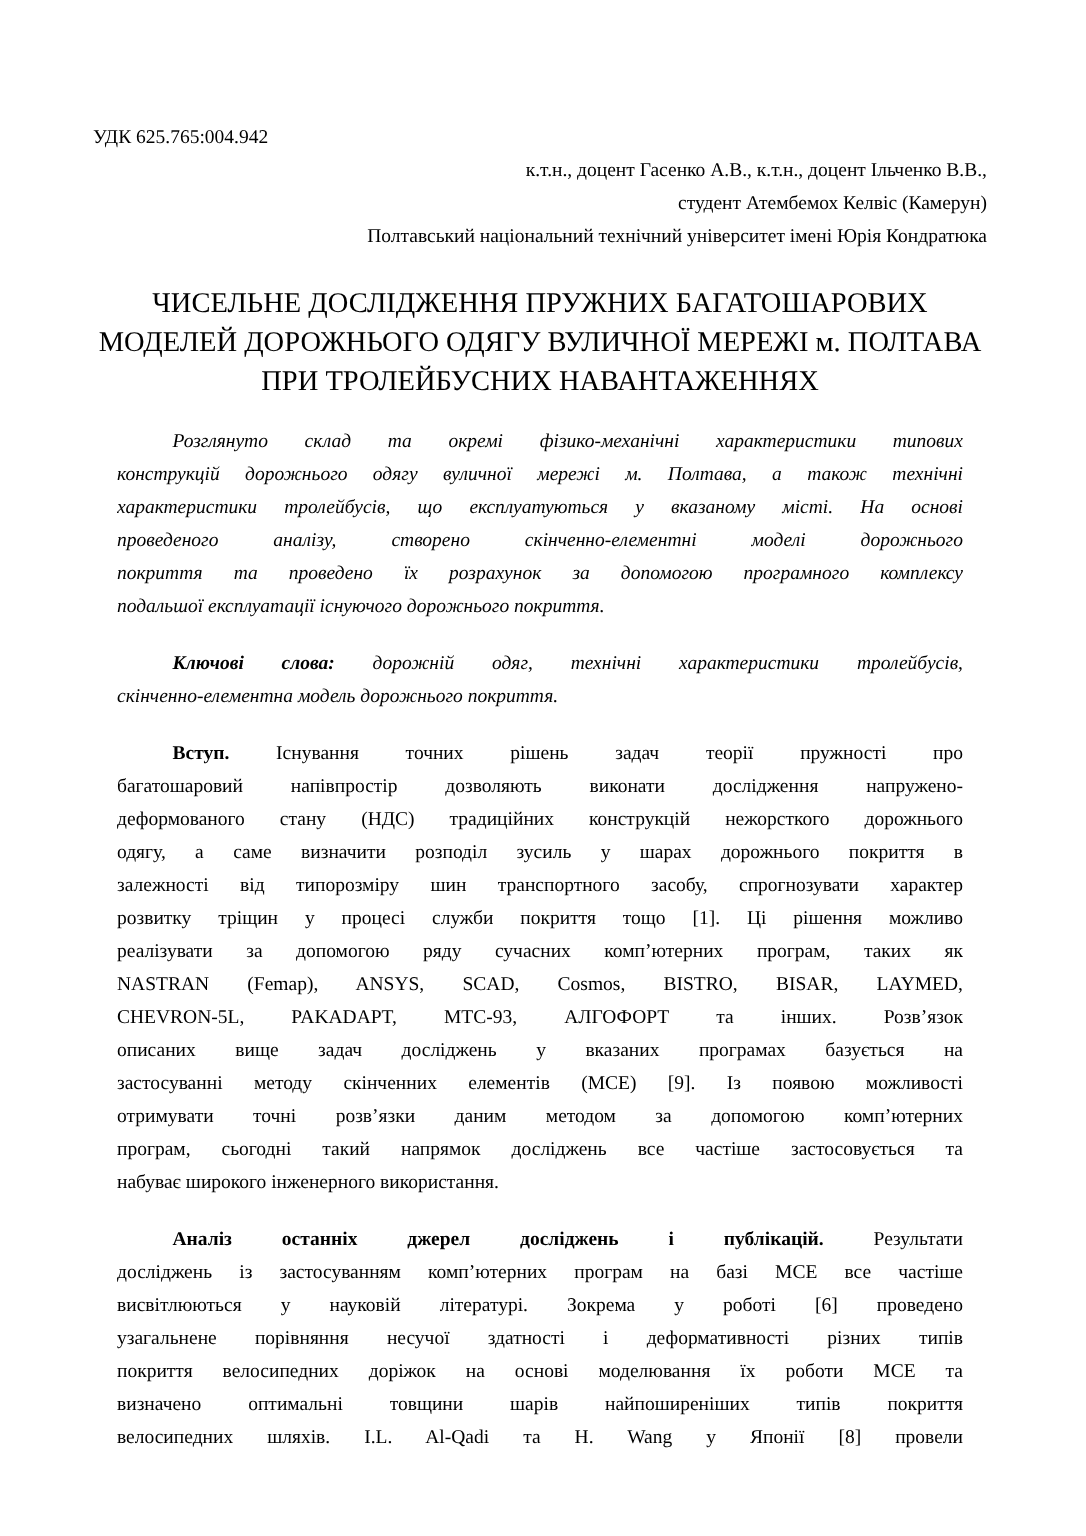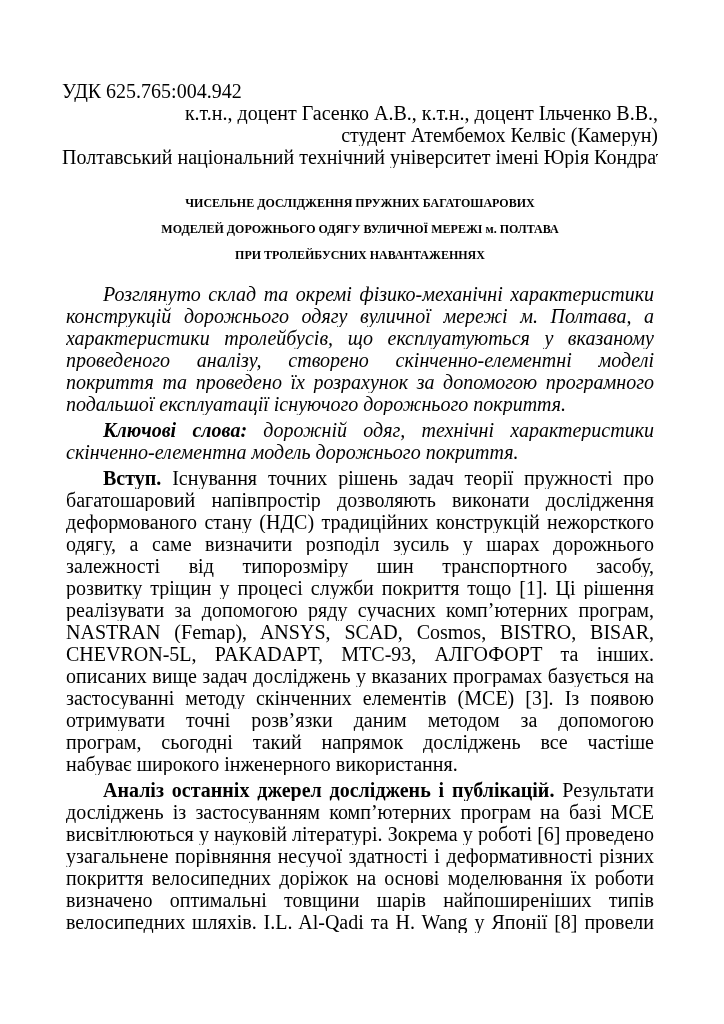--- a/index.html
+++ b/index.html
@@ -17,21 +17,21 @@
   }
   .content {
     position: absolute;
     left: 62px; top: 80px;
     width: 596px;
   }
   
   .ln {
     height: 22px;
     line-height: 22px;
-    font-size: 20px;
+    font-size: 13px;
     overflow: hidden;
     text-align: justify;
     text-align-last: justify;
     -moz-text-align-last: justify;
   }
   .ln.last {
     text-align: left;
     text-align-last: left;
     -moz-text-align-last: left;
   }
@@ -43,27 +43,27 @@
   }
   .by {
     text-align: center;
     text-align-last: right;
     white-space: nowrap;
   }
   .title-block { margin-top: 22px; }
   .title-ln {
     height: 26px;
     line-height: 26px;
-    font-size: 12px;
-    font-weight: bold;
+    font-size: 19px;
+    font-weight: normal;
     text-align: center;
     white-space: nowrap;
     overflow: visible;
   }
-  .para { margin: 4px; }
+  .para { margin: 16px; }
   .para.abstract { margin-top: 15px; }
   .para.italic .ln { font-style: italic; }
   .ln b { font-weight: bold; }
 </style>
 </head>
 <body>
 
 <div class="page">
   <div class="content">
     <div class="ln udc">УДК 625.765:004.942</div>
@@ -94,21 +94,21 @@
           <div class="ln ind"><b>Вступ.</b> Існування точних рішень задач теорії пружності про</div>
           <div class="ln">багатошаровий напівпростір дозволяють виконати дослідження напружено-</div>
           <div class="ln">деформованого стану (НДС) традиційних конструкцій нежорсткого дорожнього</div>
           <div class="ln">одягу, а саме визначити розподіл зусиль у шарах дорожнього покриття в</div>
           <div class="ln">залежності від типорозміру шин транспортного засобу, спрогнозувати характер</div>
           <div class="ln">розвитку тріщин у процесі служби покриття тощо [1]. Ці рішення можливо</div>
           <div class="ln">реалізувати за допомогою ряду сучасних комп’ютерних програм, таких як</div>
           <div class="ln">NASTRAN (Femap), ANSYS, SCAD, Cosmos, BISTRO, BISAR, LAYMED,</div>
           <div class="ln">CHEVRON-5L, PAKADAPT, МТС-93, АЛГОФОРТ та інших. Розв’язок</div>
           <div class="ln">описаних вище задач досліджень у вказаних програмах базується на</div>
-          <div class="ln">застосуванні методу скінченних елементів (МСЕ) [3]. Із появою можливості</div>
+          <div class="ln">застосуванні методу скінченних елементів (МСЕ) [9]. Із появою можливості</div>
           <div class="ln">отримувати точні розв’язки даним методом за допомогою комп’ютерних</div>
           <div class="ln">програм, сьогодні такий напрямок досліджень все частіше застосовується та</div>
           <div class="ln last">набуває широкого інженерного використання.</div>
         </div>
         <div class="para analysis">
           <div class="ln ind"><b>Аналіз останніх джерел досліджень і публікацій.</b> Результати</div>
           <div class="ln">досліджень із застосуванням комп’ютерних програм на базі МСЕ все частіше</div>
           <div class="ln">висвітлюються у науковій літературі. Зокрема у роботі [6] проведено</div>
           <div class="ln">узагальнене порівняння несучої здатності і деформативності різних типів</div>
           <div class="ln">покриття велосипедних доріжок на основі моделювання їх роботи МСЕ та</div>

